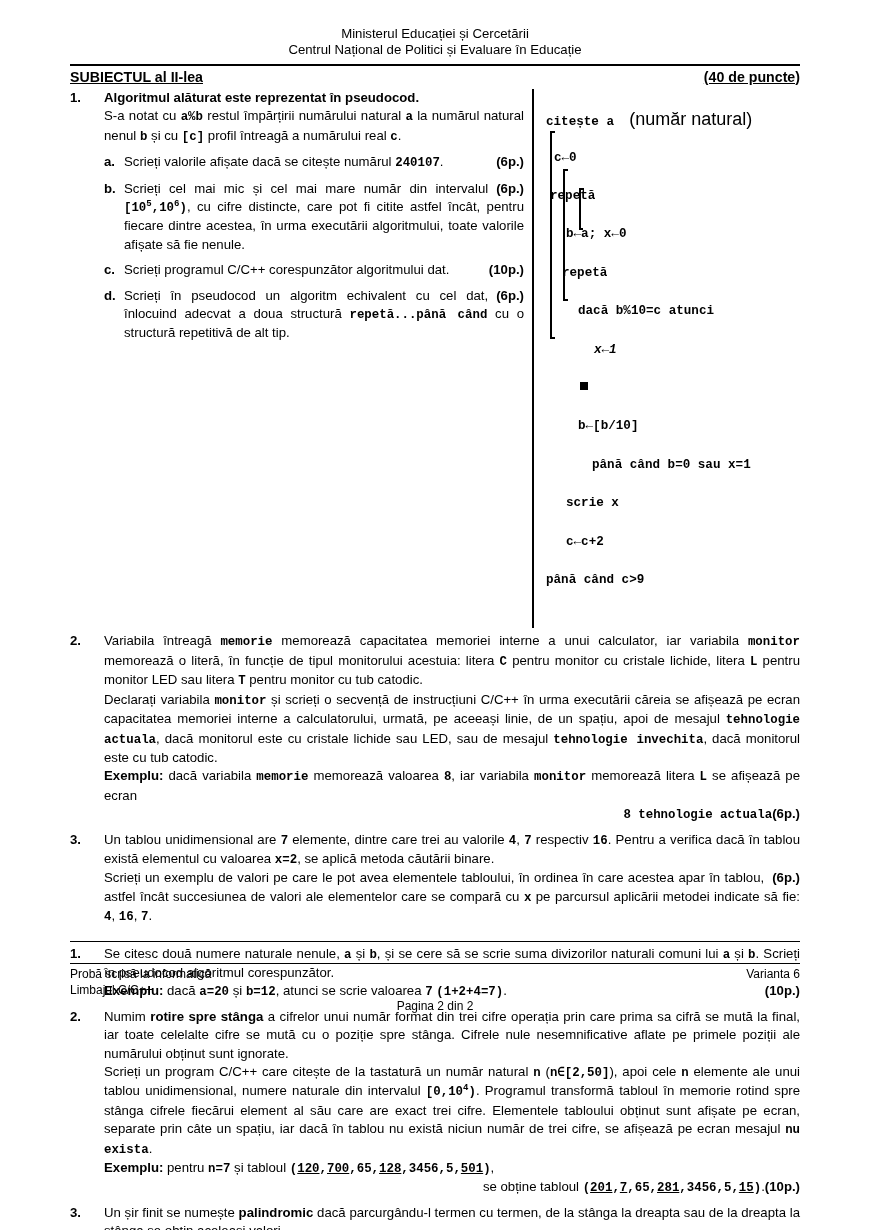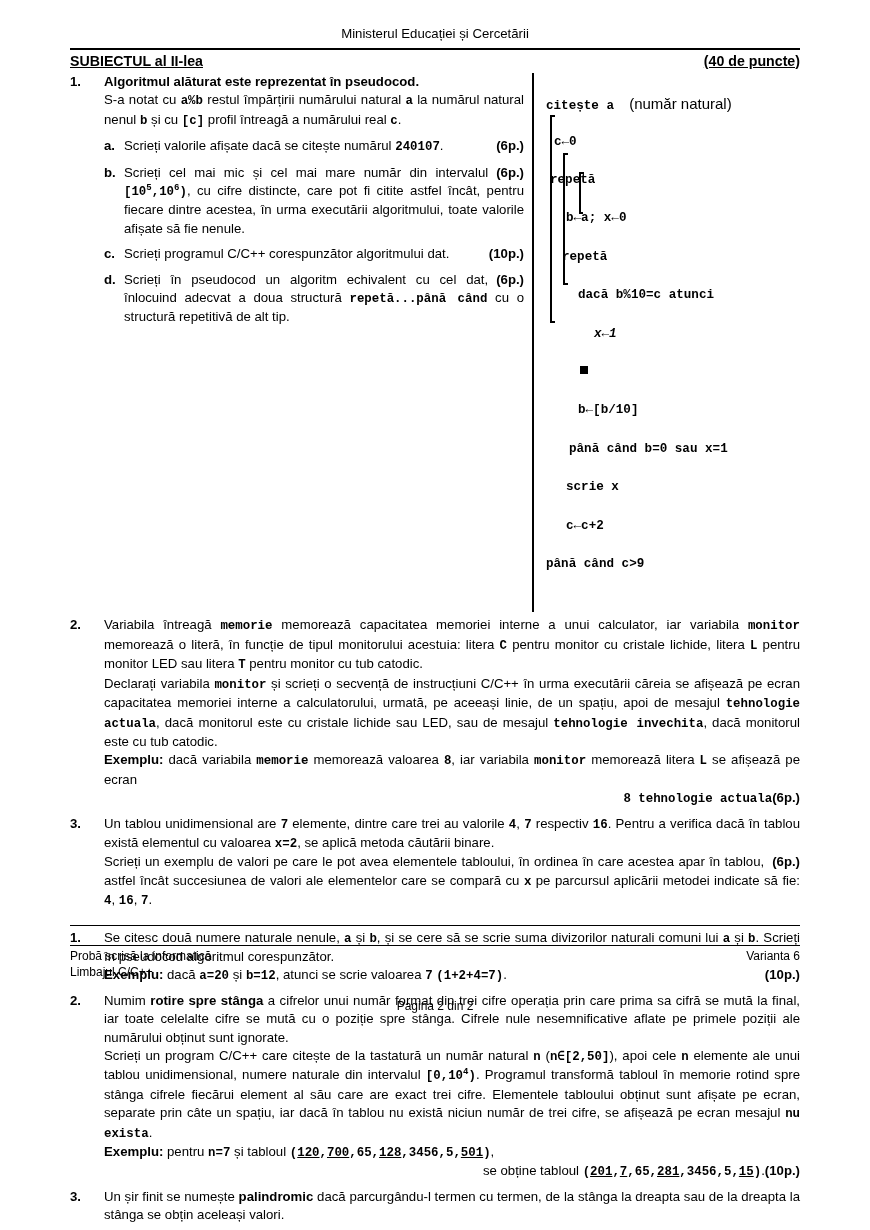--- a/index.html
+++ b/index.html
@@ -144,21 +144,21 @@
   .pseudo {
     font-family: "Liberation Mono", "DejaVu Sans Mono", monospace;
     font-size: 12.6px;
     font-weight: bold;
     line-height: 19.2px;
     white-space: pre;
   }
   .pseudo .note {
     font-family: "Liberation Sans", sans-serif;
     font-weight: normal;
-    font-size: 15px;
+    font-size: 18px;
   }
   .pl { position: relative; display: block; height: 19.2px; }
   .pl-text { position: absolute; top: 0; left: 0; white-space: pre; }
 
   
   .guide {
     position: absolute;
     background: #000;
   }
   .gv { width: 1.6px; }
@@ -177,33 +177,34 @@
     bottom: 14px;
     font-size: 12px;
     line-height: 15.6px;
   }
   .footer-row {
     display: flex;
     justify-content: space-between;
     align-items: baseline;
   }
   .footer .ital { font-style: italic; }
-  .footer-page { text-align: center; margin-top: 19px; }
+  .footer-page { text-align: center; margin-top: 1px; }
 
   .mt6 { margin-top: 6px; }
   .mt4 { margin-top: 4px; }
   .nowrap { white-space: nowrap; }
 </style>
 </head>
 <body>
 
 <div class="page">
 
   <div class="doc-header">
     <div>Ministerul Educației și Cercetării</div>
+    <div>Centrul Național de Politici și Evaluare în Educație</div>
   </div>
 
   <hr class="rule">
 
   <div class="section-title">
     <span>SUBIECTUL al II-lea</span>
     <span>(40 de puncte)</span>
   </div>
 
   <div class="two-col">
@@ -243,21 +244,21 @@
         <div class="pseudo">
 <div class="pl"><span class="pl-text" style="left:0px;"><span>citește a</span>  <span class="note">(număr natural)</span></span></div>
 <div class="pl"><span class="pl-text" style="left:8px;text-align:right;">c←0</span></div>
 <div class="pl"><span class="pl-text" style="left:4px;">repetă</span></div>
 <div class="pl"><span class="pl-text" style="left:20px;">b←a; x←0</span></div>
 <div class="pl"><span class="pl-text" style="left:16px;">repetă</span></div>
 <div class="pl"><span class="pl-text" style="left:32px;">dacă b%10=c atunci</span></div>
 <div class="pl"><span class="pl-text" style="left:48px;font-style:italic;">x←1</span></div>
 <div class="pl"><span class="pl-text" style="left:34px;"><span class="blk"></span></span></div>
 <div class="pl"><span class="pl-text" style="left:32px;">b←[b/10]</span></div>
-<div class="pl"><span class="pl-text" style="left:5px;padding-left:18px;">până când b=0 sau x=1</span></div>
+<div class="pl"><span class="pl-text" style="left:28px;padding-left:18px;">până când b=0 sau x=1</span></div>
 <div class="pl"><span class="pl-text" style="left:20px;">scrie x</span></div>
 <div class="pl"><span class="pl-text" style="left:20px;">c←c+2</span></div>
 <div class="pl"><span class="pl-text" style="left:0;">până când c&gt;9</span></div>
         </div>
 
         <div class="guide gv" style="left:4px; top:42px; height:208px;"></div>
         <div class="guide gh" style="left:4px; top:42px; width:5px;"></div>
         <div class="guide gh" style="left:4px; top:248px; width:5px;"></div>
 
         <div class="guide gv" style="left:17px; top:80px; height:132px;"></div>

